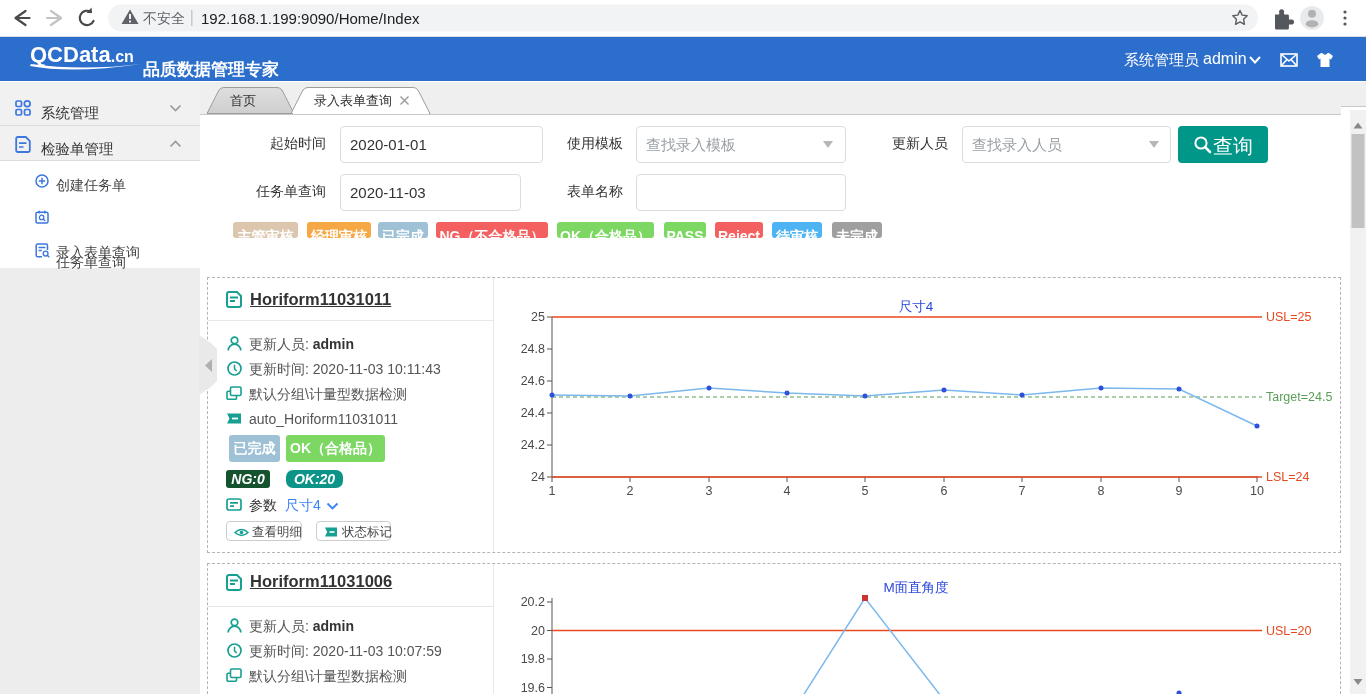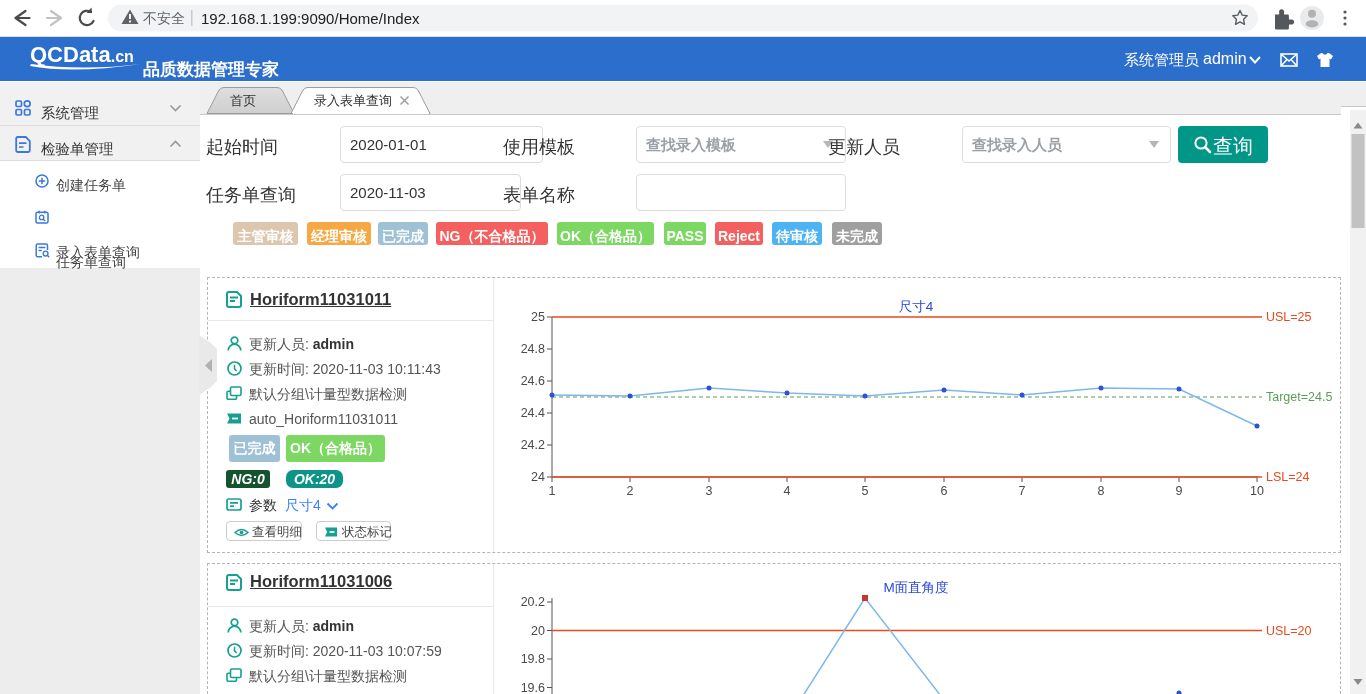--- a/index.html
+++ b/index.html
@@ -129,25 +129,25 @@
   </svg>
   <div class="abs" style="left:230px;top:92px;font-size:13px;color:#333;">首页</div>
   <div class="abs" style="left:314px;top:92px;font-size:13px;color:#333;">录入表单查询</div>
   <svg class="abs" style="left:399px;top:95px;" width="11" height="11">
       <path d="M1.5 1.5 L9.5 9.5 M9.5 1.5 L1.5 9.5" stroke="#9e9e9e" stroke-width="1.5"></path>
     </svg>
 
   <div class="abs" style="left:200px;top:115px;width:1148px;height:579px;background:#ffffff;"></div>
 
   <style>
-    .flabel { position:absolute; width:120px; font-size:18px; color:#333; }
+    .flabel { position:absolute; width:120px; text-align:right; font-size:14px; color:#333; }
     .finput { position:absolute; height:37px; border:1px solid #dcdcdc; border-radius:4px; background:#fff; font-size:15px; color:#333; line-height:35px; padding-left:9px; }
-    .ph { color:#9aa0a6;font-weight:bold; }
+    .ph { color:#9aa0a6; }
     .selarrow { position:absolute; width:0; height:0; border-left:5.5px solid transparent; border-right:5.5px solid transparent; border-top:7px solid #b6b6b6; }
-    .badge { position:absolute; height:23px; line-height:28px; text-align:center; border-radius:3px; color:#fff; font-size:14px; font-weight:bold; top:222px; }
+    .badge { position:absolute; height:16px; line-height:28px; text-align:center; border-radius:3px; color:#fff; font-size:14px; font-weight:bold; top:222px; }
   </style>
   <div class="flabel" style="left:206px;top:135px;">起始时间</div>
   <div class="finput" style="left:340px;top:126px;width:203px;">2020-01-01</div>
   <div class="flabel" style="left:503px;top:135px;">使用模板</div>
   <div class="finput ph" style="left:636px;top:126px;width:210px;">查找录入模板</div>
   <div class="selarrow" style="left:823px;top:141px;"></div>
   <div class="flabel" style="left:828px;top:135px;">更新人员</div>
   <div class="finput ph" style="left:962px;top:126px;width:209px;">查找录入人员</div>
   <div class="selarrow" style="left:1149px;top:141px;"></div>
   <div class="flabel" style="left:206px;top:183px;">任务单查询</div>

